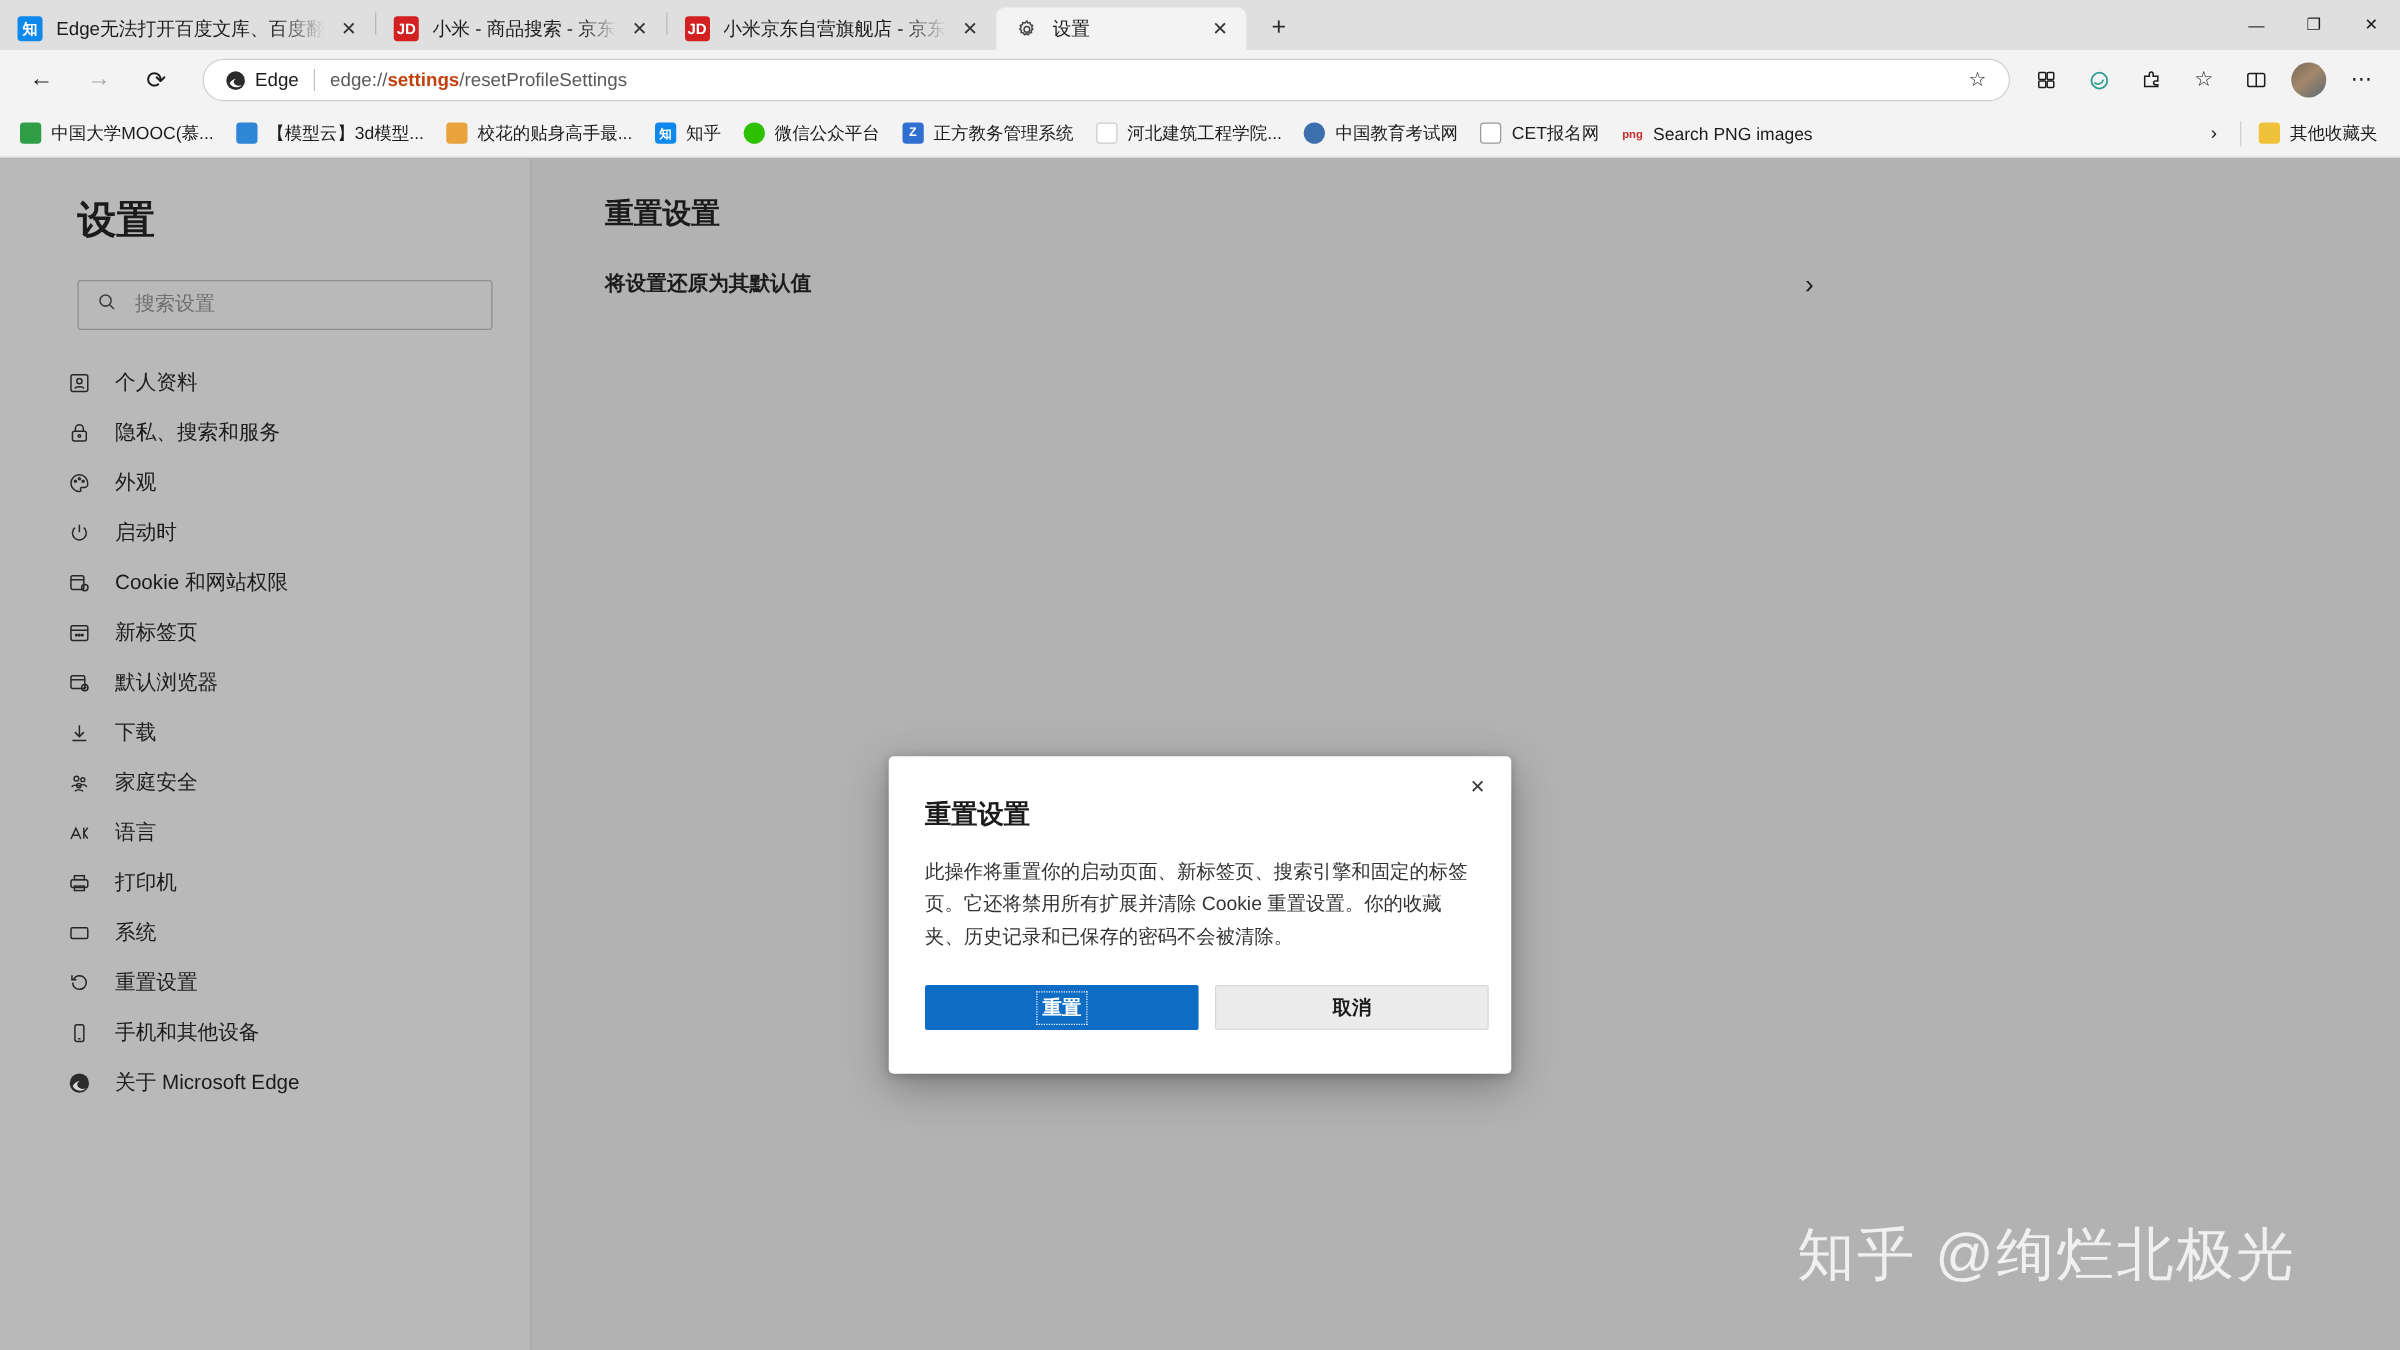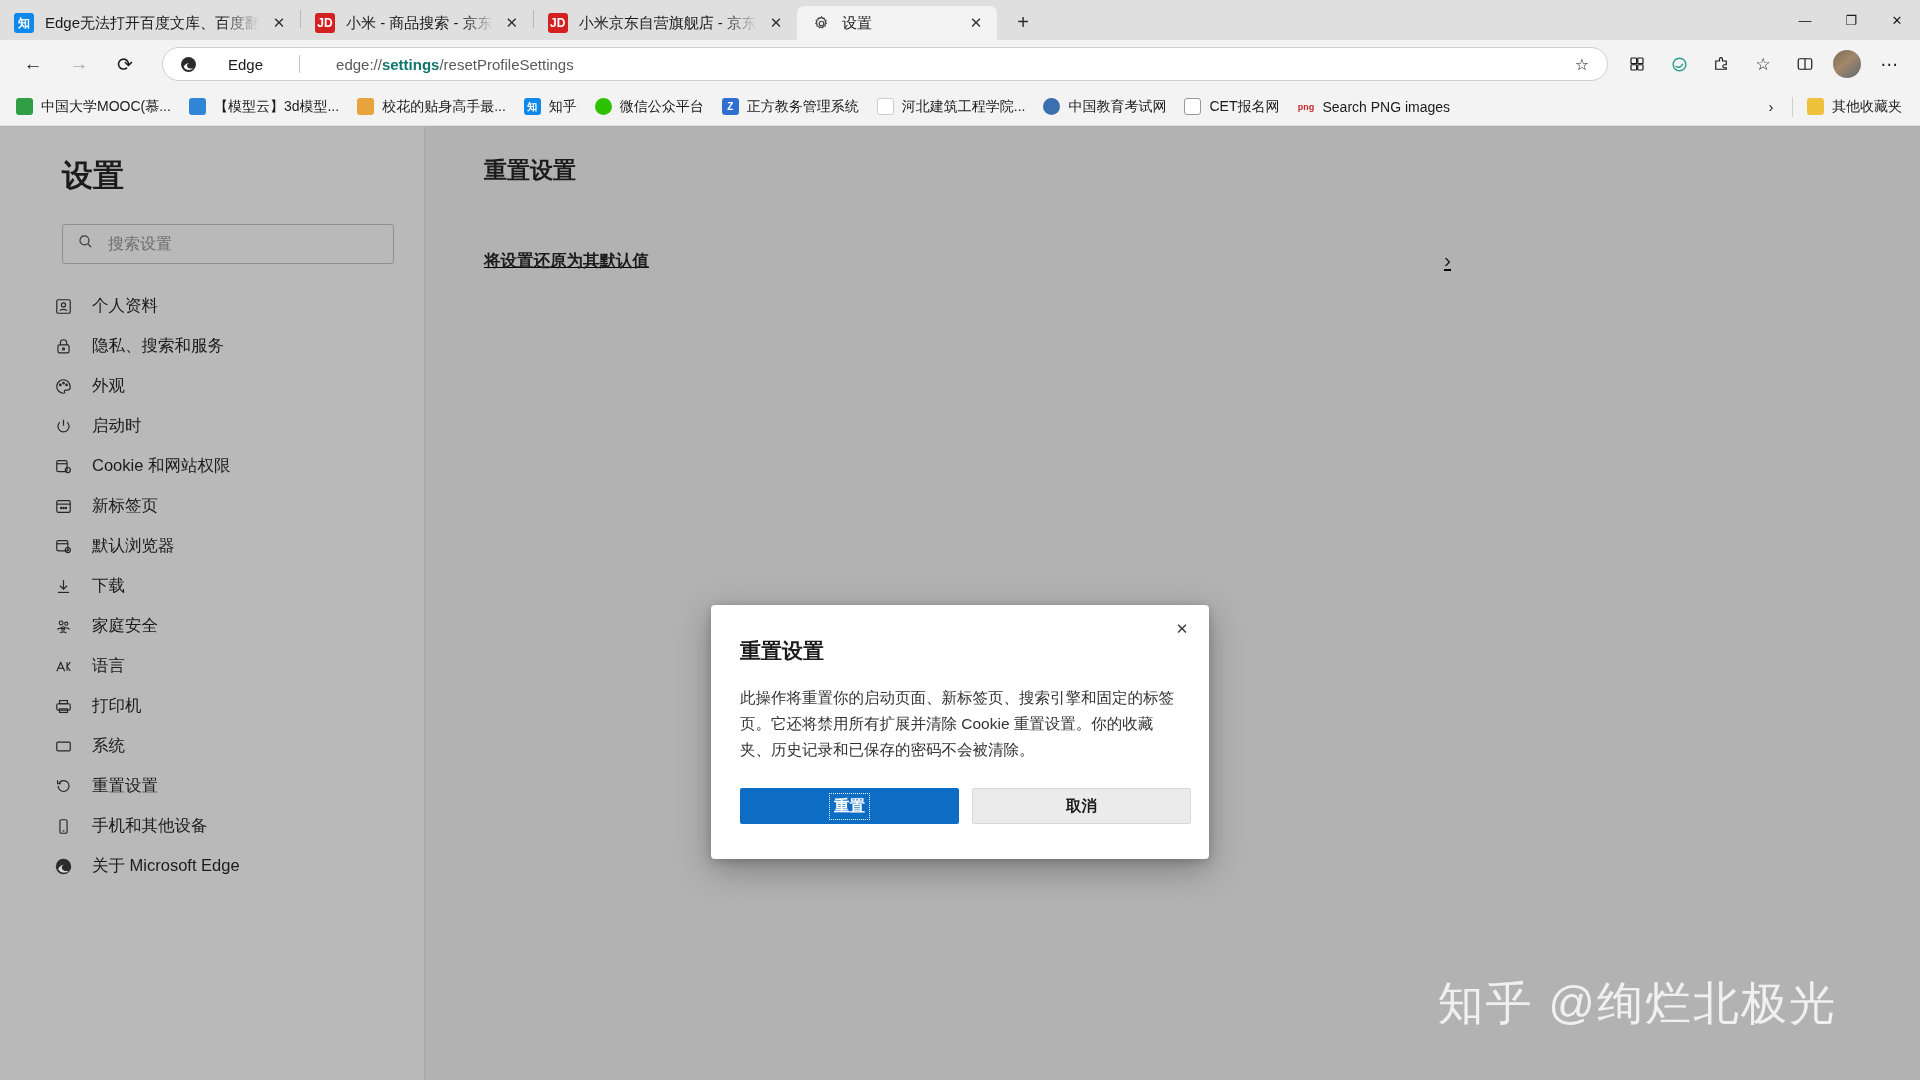--- a/index.html
+++ b/index.html
@@ -75,30 +75,30 @@
   }
   .navbtn {
     width: 38px; height: 38px; margin: 0 4px;
     display: flex; align-items: center; justify-content: center;
     border-radius: 5px; color: #1b1b1b; font-size: 19px;
   }
   .navbtn.disabled { color: #a9a9a9; }
   .omnibox {
     flex: 1 1 auto; height: 34px; margin: 0 8px 0 14px;
     background: #ffffff; border: 1px solid #cfcfcf; border-radius: 17px;
-    display: flex; align-items: center; padding: 0 10px 0 16px; gap: 24px;
+    display: flex; align-items: center; padding: 0 10px 0 16px;
   }
   .edgelogo {
     width: 18px; height: 18px; flex: 0 0 18px; margin-right: 7px;
     display: flex; align-items: center; justify-content: center;
   }
   .omni-brand { font-size: 15px; color: #1b1b1b; }
   .omni-divider { width: 1px; height: 18px; background: #c4c4c4; margin: 0 12px; }
   .omni-url { font-size: 15px; color: #5a5a5a; flex: 1 1 auto; white-space: nowrap; }
-  .omni-url b { color: #0f766e; font-weight: 700; }
+  .omni-url b { color: #c2410c; font-weight: 700; }
   .omni-icon {
     width: 30px; height: 30px; display: flex;
     align-items: center; justify-content: center;
     font-size: 16px; color: #1b1b1b;
   }
   .toolbar-right { display: flex; align-items: center; }
   .tbbtn {
     width: 38px; height: 38px; margin: 0 2px;
     display: flex; align-items: center; justify-content: center;
     font-size: 17px; color: #1b1b1b; border-radius: 5px;
@@ -168,21 +168,21 @@
     color: #262626;
   }
   .navitem .nicon svg { width: 19px; height: 19px; }
 
   .content { position: absolute; left: 425px; top: 0; right: 0; height: 953px; }
   .content-h1 {
     margin: 28px 0 0 59px; font-size: 23px; font-weight: 700; color: #1b1b1b;
   }
   .reset-row {
     margin: 30px 59px 0 59px; height: 56px;
-    display: flex; align-items: flex-end; justify-content: space-between; text-decoration: underline;
+    display: flex; align-items: flex-start; justify-content: space-between;
   }
   .reset-row .rlabel { font-size: 16.5px; font-weight: 700; color: #1b1b1b; }
   .reset-row .chev { font-size: 21px; color: #1b1b1b; font-weight: 300; margin-right: 410px; }
 
   
   .dialog {
     position: absolute; left: 711px; top: 478px;
     width: 498px; height: 254px;
     background: #ffffff; border-radius: 4px;
     box-shadow: 0 10px 34px rgba(0,0,0,.30), 0 2px 8px rgba(0,0,0,.18);

